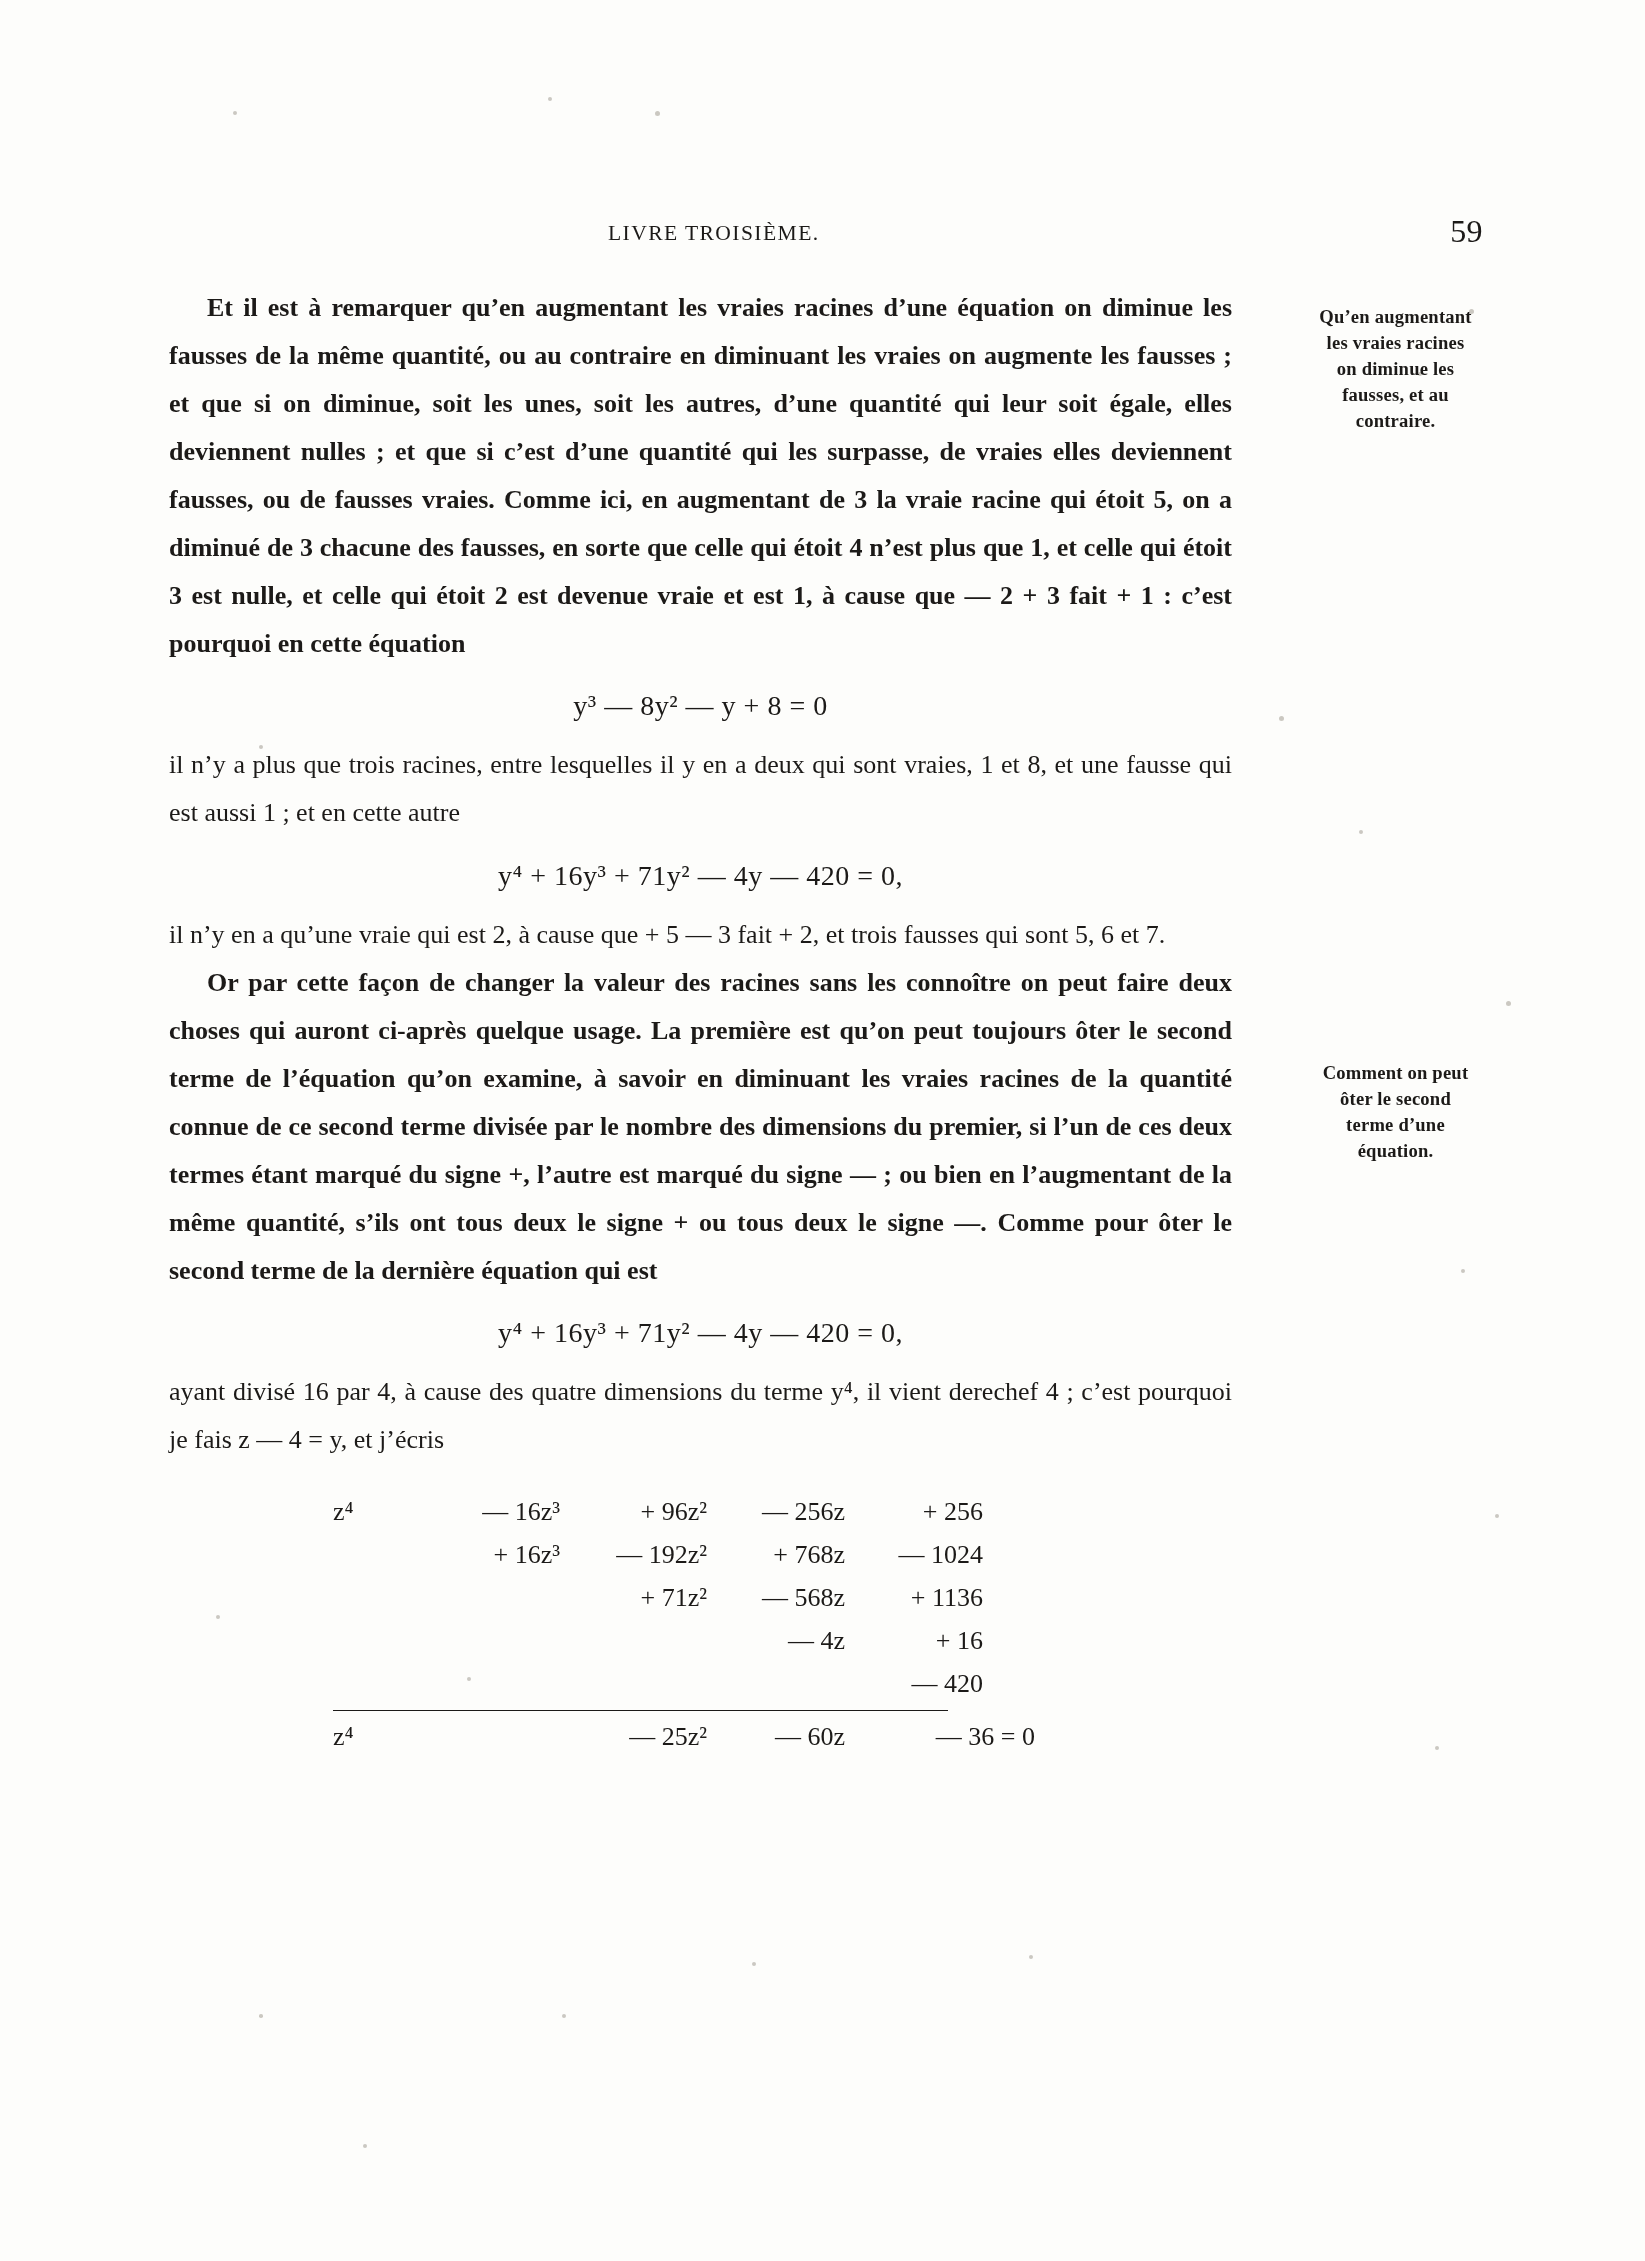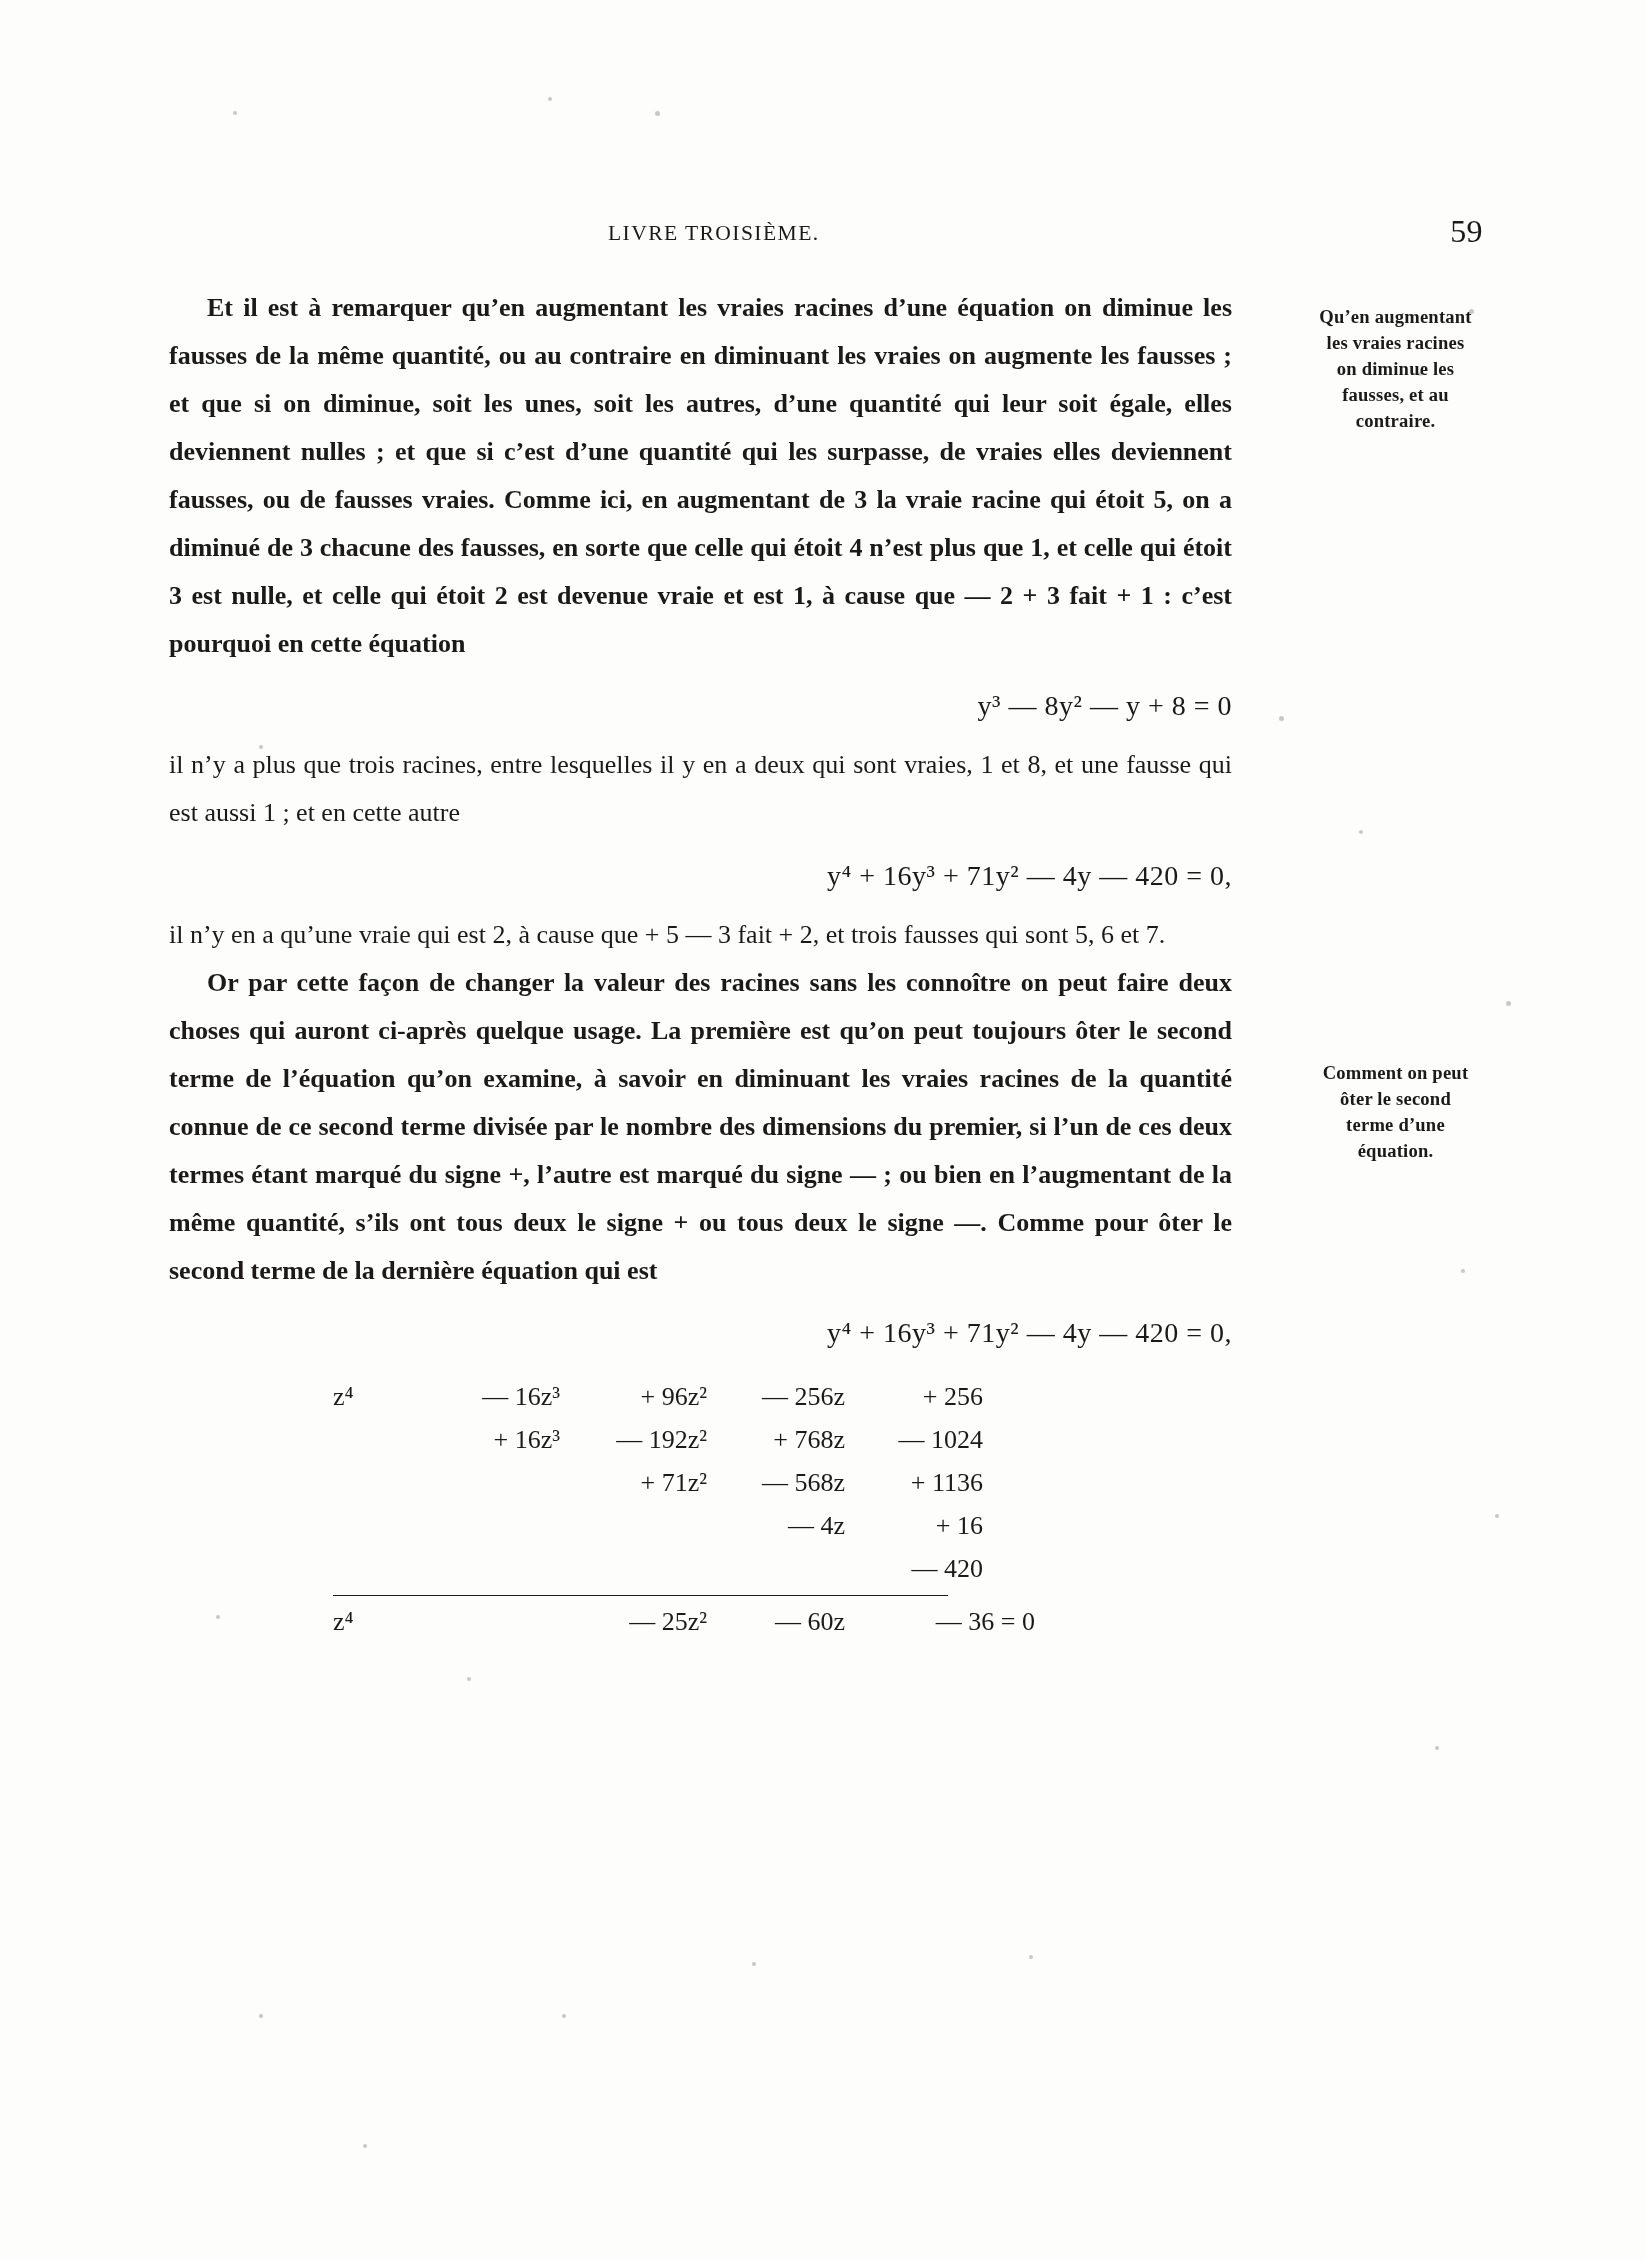--- a/index.html
+++ b/index.html
@@ -75,21 +75,21 @@
     text-justify: inter-word;
   }
   p.body.indent {
     text-indent: 38px;
     font-weight: bold;
   }
   .eq {
     font-family: "Liberation Serif", serif;
     font-style: normal;
     font-size: 28px;
-    text-align: right;
+    text-align: center;
     margin: 22.5px 0 19px 0;
     letter-spacing: 0.5px;
   }
 
   
   .marginal {
     position: absolute;
     width: 161px;
     text-align: center;
     font-size: 18.6px;
@@ -188,20 +188,21 @@
       <p class="body">il n’y en a qu’une vraie qui est 2, à cause que + 5 — 3 fait + 2, et trois fausses qui sont 5, 6 et 7.</p>
 
       <p class="body indent">Or par cette façon de changer la valeur des racines sans les connoître on peut faire deux choses qui auront ci-après quelque usage. La première est qu’on peut toujours ôter le second terme de l’équation qu’on examine, à savoir en diminuant les vraies racines de la quantité connue de ce second terme divisée par le nombre des dimensions du premier, si l’un de ces deux termes étant marqué du signe +, l’autre est marqué du signe — ; ou bien en l’augmentant de la même quantité, s’ils ont tous deux le signe + ou tous deux le signe —. Comme pour ôter le second terme de la dernière équation qui est</p>
 
       <div class="eq">
         <span>y⁴ + 16y³ + 71y² — 4y — 420</span>
         <span>=</span>
         <span>0,</span>
       </div>
 
+      <p class="body">ayant divisé 16 par 4, à cause des quatre dimensions du terme y⁴, il vient derechef 4 ; c’est pourquoi je fais z — 4 = y, et j’écris</p>
 
       <div class="calc">
 
         <div class="calc-row">
           <span class="l">z⁴</span>
           <span>— 16z³</span>
           <span>+  96z²</span>
           <span>— 256z</span>
           <span>+   256</span>
         </div>

